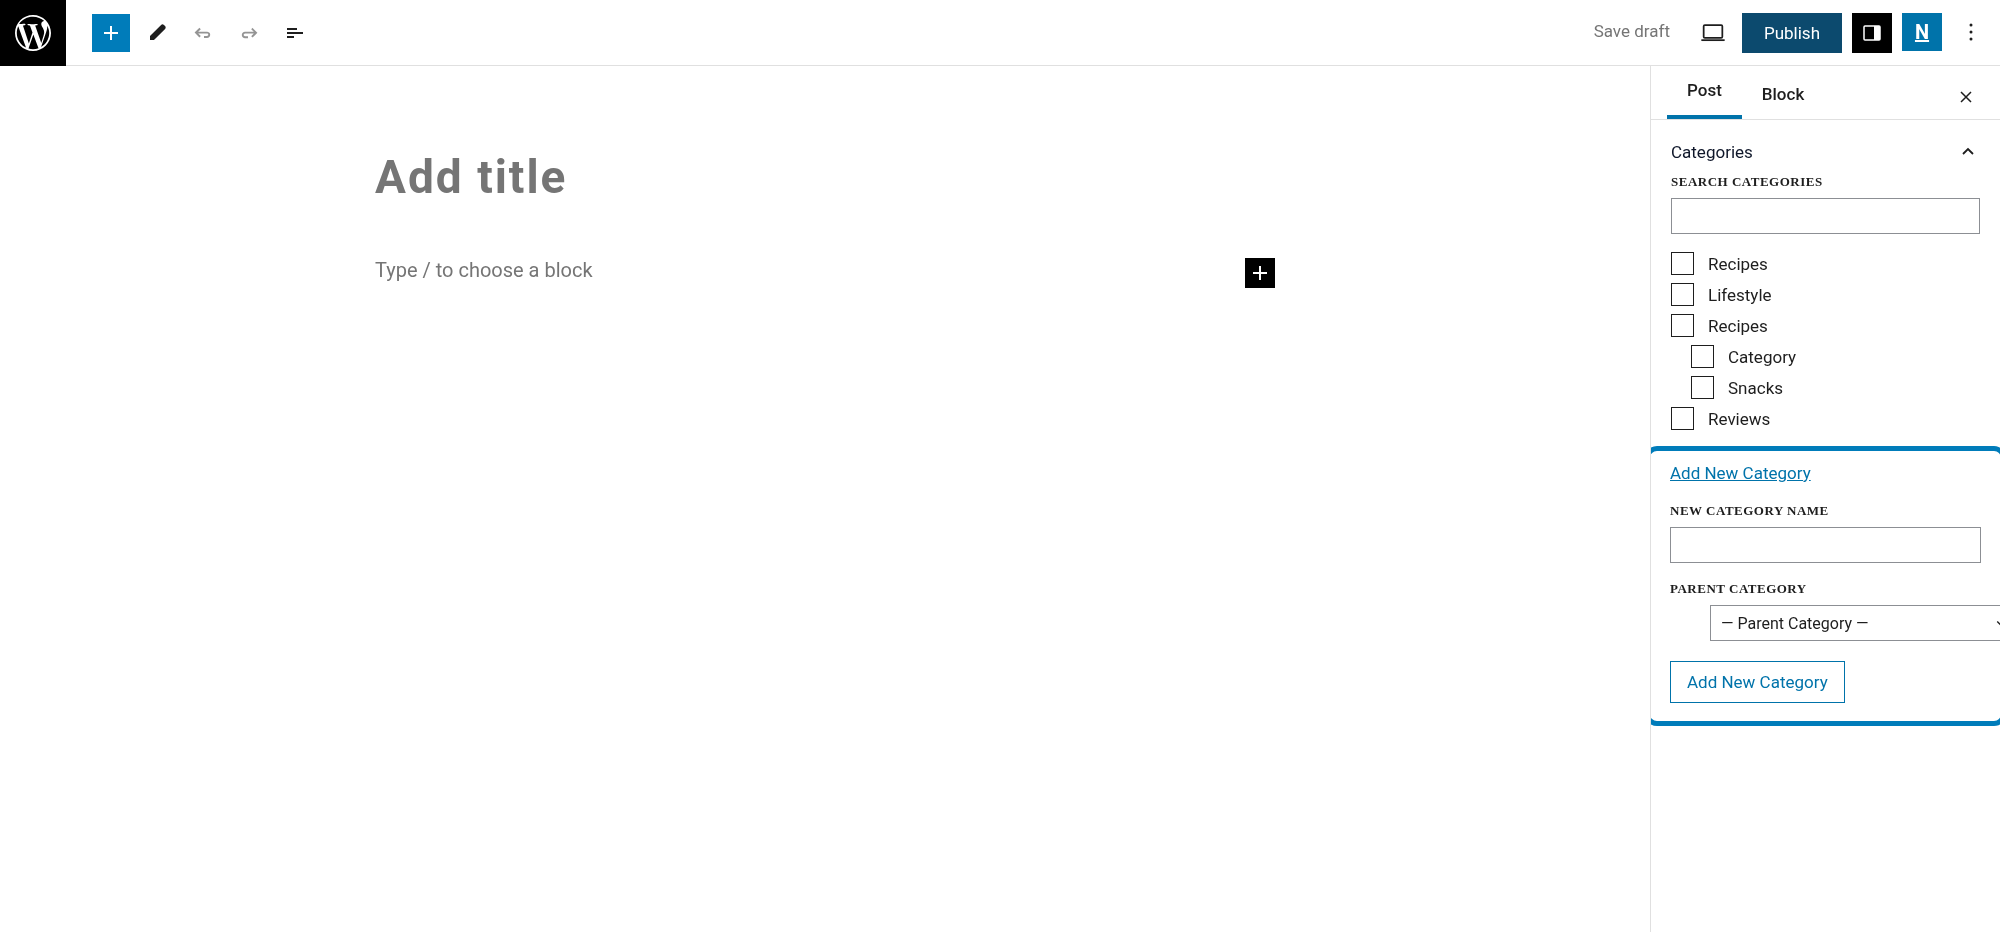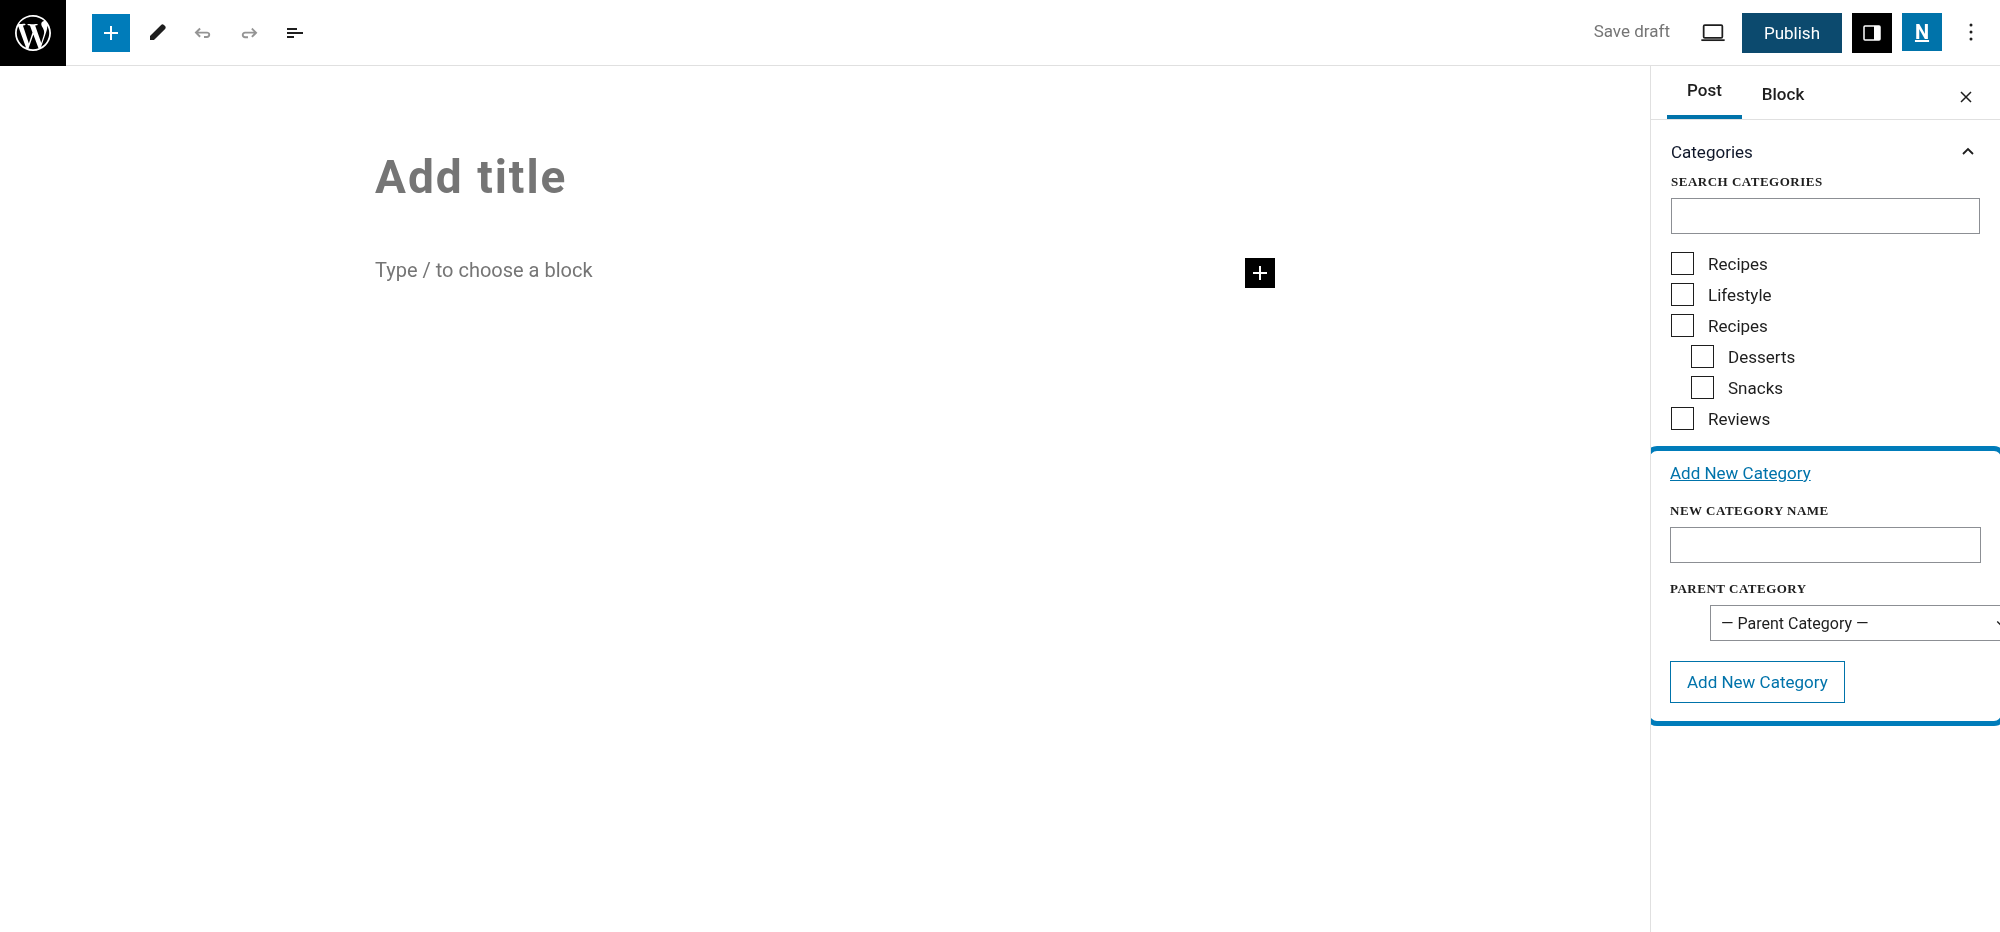--- a/index.html
+++ b/index.html
@@ -410,21 +410,21 @@
             <div class="cat-item">
               <div class="checkbox"></div>
               <span class="cat-label">Lifestyle</span>
             </div>
             <div class="cat-item">
               <div class="checkbox"></div>
               <span class="cat-label">Recipes</span>
             </div>
             <div class="cat-item child">
               <div class="checkbox"></div>
-              <span class="cat-label">Desserts</span>
+              <span class="cat-label">Category</span>
             </div>
             <div class="cat-item child">
               <div class="checkbox"></div>
               <span class="cat-label">Snacks</span>
             </div>
             <div class="cat-item">
               <div class="checkbox"></div>
               <span class="cat-label">Reviews</span>
             </div>
           </div>

